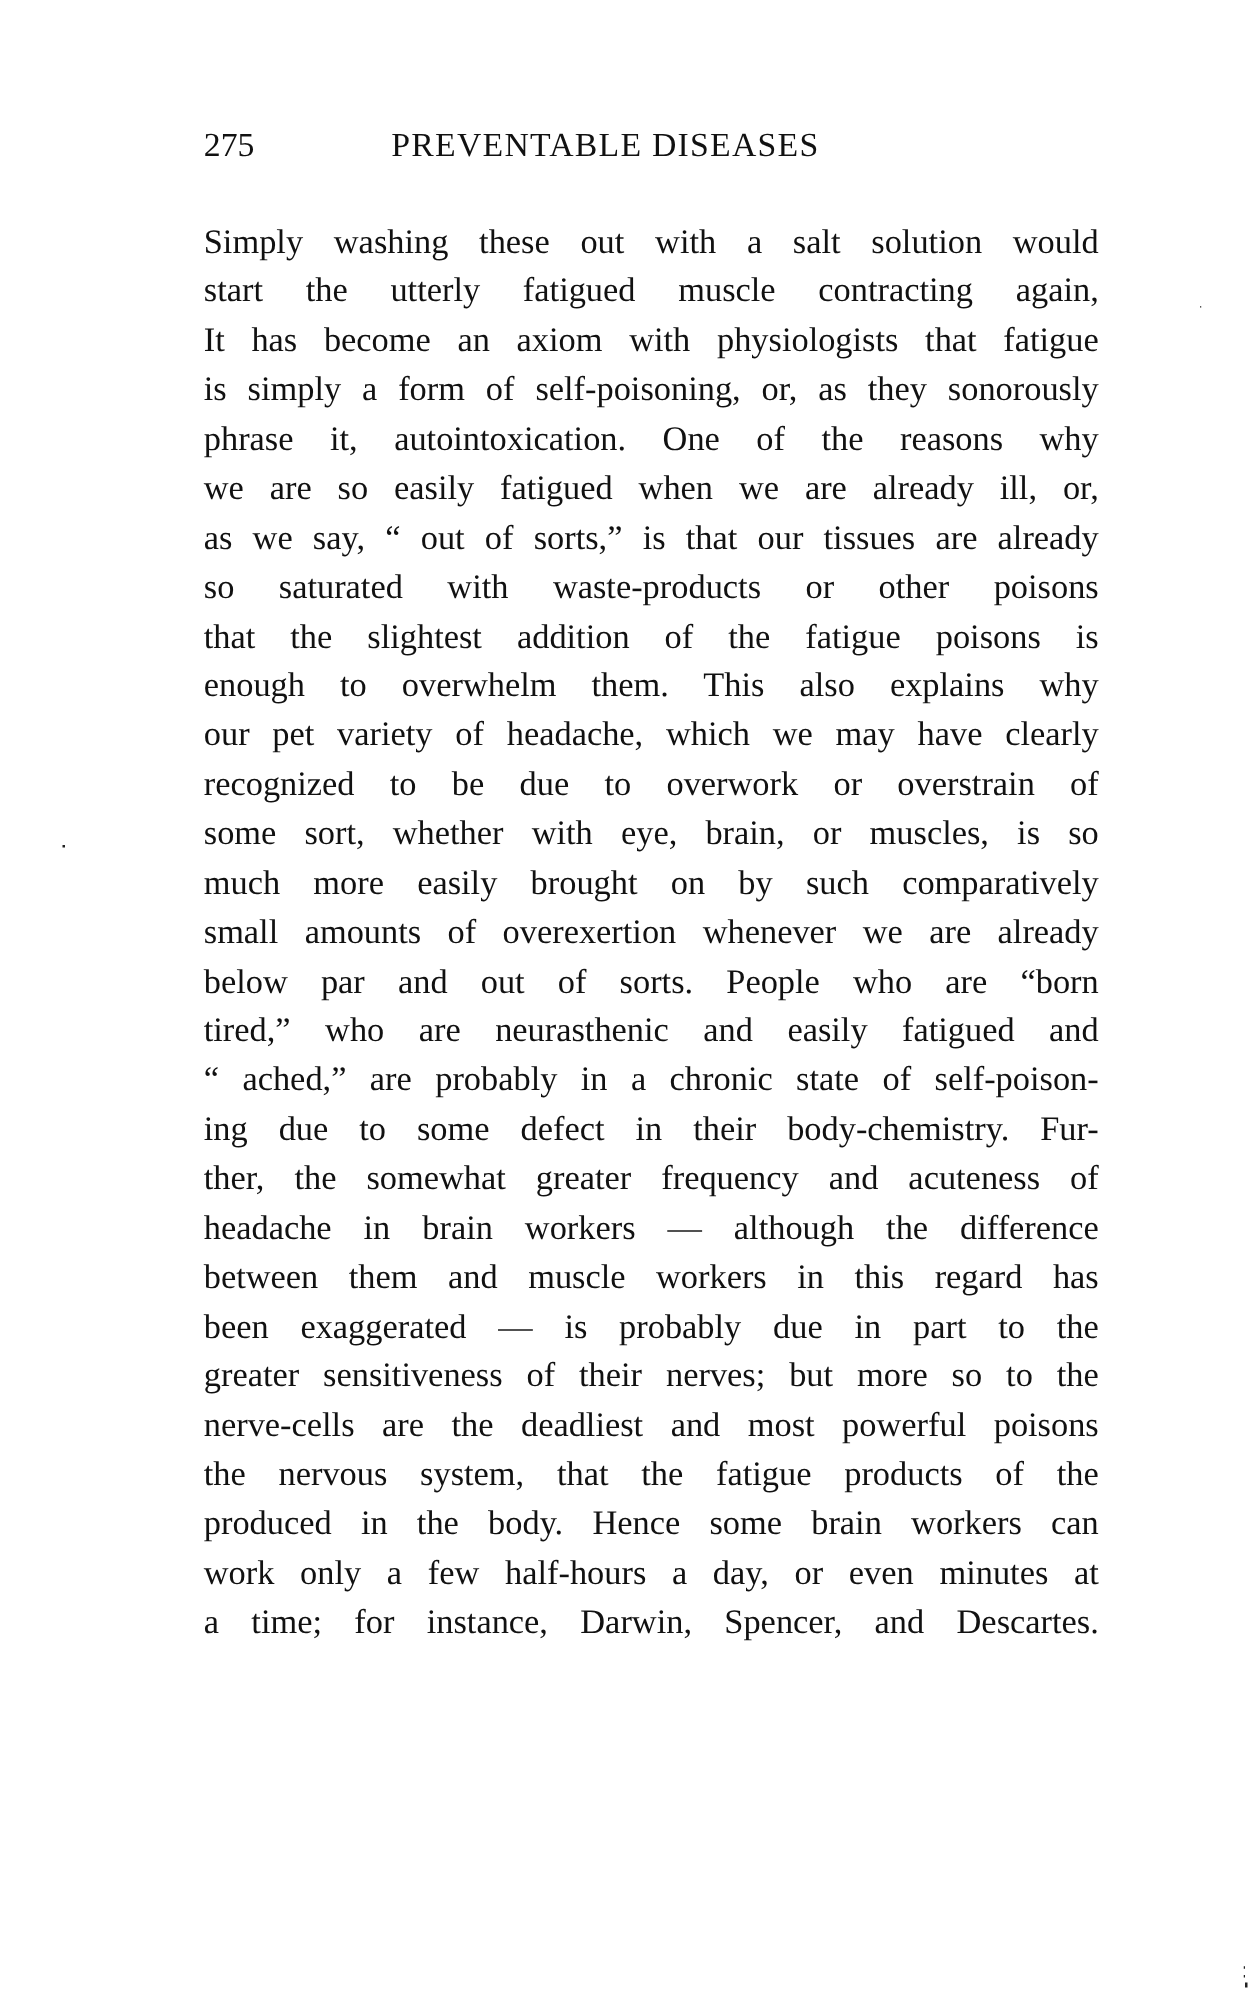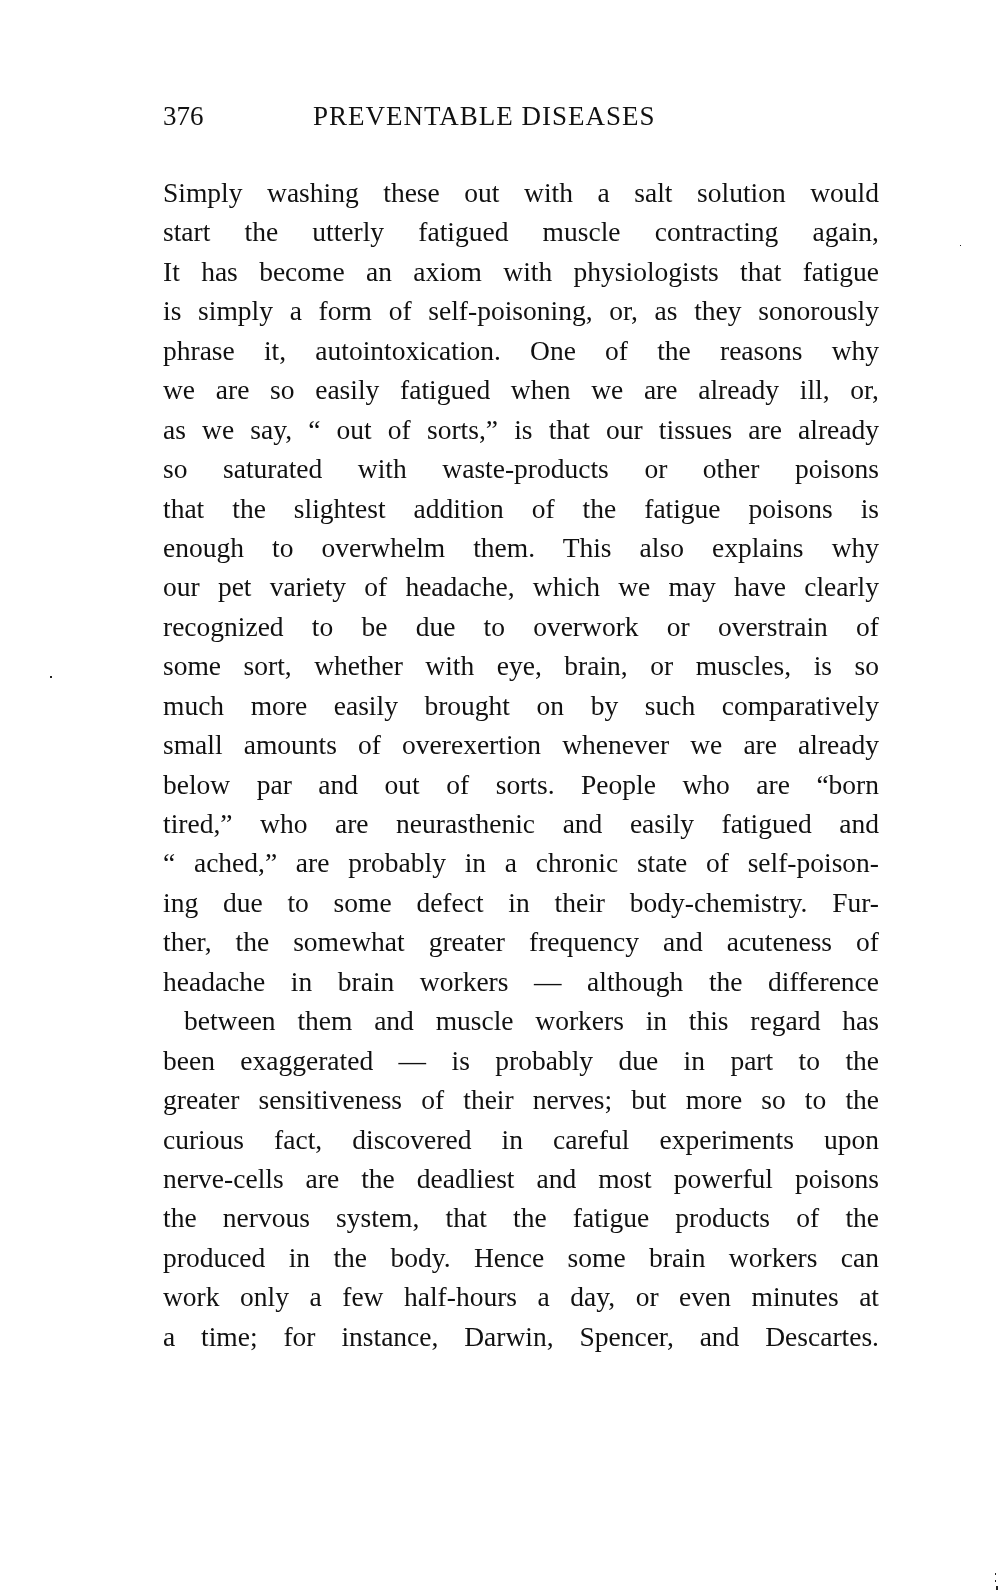--- a/index.html
+++ b/index.html
@@ -56,21 +56,21 @@
     }
     .speck {
       position: absolute;
       background: #222;
     }
   </style>
 </head>
 <body>
 
 <div class="header">
-  <span class="page-number">376</span>
+  <span class="page-number">275</span>
   <span class="running-head">PREVENTABLE DISEASES</span>
 </div>
 
 <div class="body-text" id="body-text">
     <span class="line" style="text-align: left; display: block;"><span style="white-space: nowrap; word-spacing: 0px;">Simply washing these out with a salt solution would</span></span>
     <span class="line" style="text-align: left; display: block;"><span style="white-space: nowrap; word-spacing: 0px;">start the utterly fatigued muscle contracting again,</span></span>
     <span class="line" style="text-align: left; display: block;"><span style="white-space: nowrap; word-spacing: 0px;">It has become an axiom with physiologists that fatigue</span></span>
     <span class="line" style="text-align: left; display: block;"><span style="white-space: nowrap; word-spacing: 0px;">is simply a form of self-poisoning, or, as they sonorously</span></span>
     <span class="line" style="text-align: left; display: block;"><span style="white-space: nowrap; word-spacing: 0px;">phrase it, autointoxication.  One of the reasons why</span></span>
     <span class="line" style="text-align: left; display: block;"><span style="white-space: nowrap; word-spacing: 0px;">we are so easily fatigued when we are already ill, or,</span></span>
@@ -82,24 +82,23 @@
     <span class="line" style="text-align: left; display: block;"><span style="white-space: nowrap; word-spacing: 0px;">recognized to be due to overwork or overstrain of</span></span>
     <span class="line" style="text-align: left; display: block;"><span style="white-space: nowrap; word-spacing: 0px;">some sort, whether with eye, brain, or muscles, is so</span></span>
     <span class="line" style="text-align: left; display: block;"><span style="white-space: nowrap; word-spacing: 0px;">much more easily brought on by such comparatively</span></span>
     <span class="line" style="text-align: left; display: block;"><span style="white-space: nowrap; word-spacing: 0px;">small amounts of overexertion whenever we are already</span></span>
     <span class="line" style="text-align: left; display: block;"><span style="white-space: nowrap; word-spacing: 0px;">below par and out of sorts.  People who are “born</span></span>
     <span class="line" style="text-align: left; display: block;"><span style="white-space: nowrap; word-spacing: 0px;">tired,” who are neurasthenic and easily fatigued and</span></span>
     <span class="line" style="text-align: left; display: block;"><span style="white-space: nowrap; word-spacing: 0px;">“ ached,” are probably in a chronic state of self-poison-</span></span>
     <span class="line" style="text-align: left; display: block;"><span style="white-space: nowrap; word-spacing: 0px; margin-top: 34px;">ing due to some defect in their body-chemistry.  Fur-</span></span>
     <span class="line" style="text-align: left; display: block;"><span style="white-space: nowrap; word-spacing: 0px;">ther, the somewhat greater frequency and acuteness of</span></span>
     <span class="line" style="text-align: left; display: block;"><span style="white-space: nowrap; word-spacing: 0px;">headache in brain workers — although the difference</span></span>
-    <span class="line" style="text-align: left; display: block;"><span style="white-space: nowrap; word-spacing: 0px; margin-left: 21px;">between them and muscle workers in this regard has</span></span>
+    <span class="line" style="text-align: left; display: block;"><span style="white-space: nowrap; word-spacing: 0px;">between them and muscle workers in this regard has</span></span>
     <span class="line" style="text-align: left; display: block;"><span style="white-space: nowrap; word-spacing: 0px;">been exaggerated — is probably due in part to the</span></span>
     <span class="line" style="text-align: left; display: block;"><span style="white-space: nowrap; word-spacing: 0px;">greater sensitiveness of their nerves; but more so to the</span></span>
-    <span class="line" style="text-align: left; display: block;"><span style="white-space: nowrap; word-spacing: 0px;">curious fact, discovered in careful experiments upon</span></span>
     <span class="line" style="text-align: left; display: block;"><span style="white-space: nowrap; word-spacing: 0px;">nerve-cells are the deadliest and most powerful poisons</span></span>
     <span class="line" style="text-align: left; display: block;"><span style="white-space: nowrap; word-spacing: 0px;">the nervous system, that the fatigue products of the</span></span>
     <span class="line" style="text-align: left; display: block;"><span style="white-space: nowrap; word-spacing: 0px;">produced in the body.  Hence some brain workers can</span></span>
     <span class="line" style="text-align: left; display: block;"><span style="white-space: nowrap; word-spacing: 0px;">work only a few half-hours a day, or even minutes at</span></span>
     <span class="line last" style="text-align: left; display: block;"><span style="white-space: nowrap; word-spacing: 0px;">a time; for instance, Darwin, Spencer, and Descartes.</span></span>
   </div>
 
 <div class="speck" style="left:960px;top:245px;width:1px;height:1px;"></div>
 <div class="speck" style="left:50px;top:676px;width:2px;height:2px;"></div>
 <div class="speck" style="left:995px;top:1573px;width:1px;height:2px;"></div>

